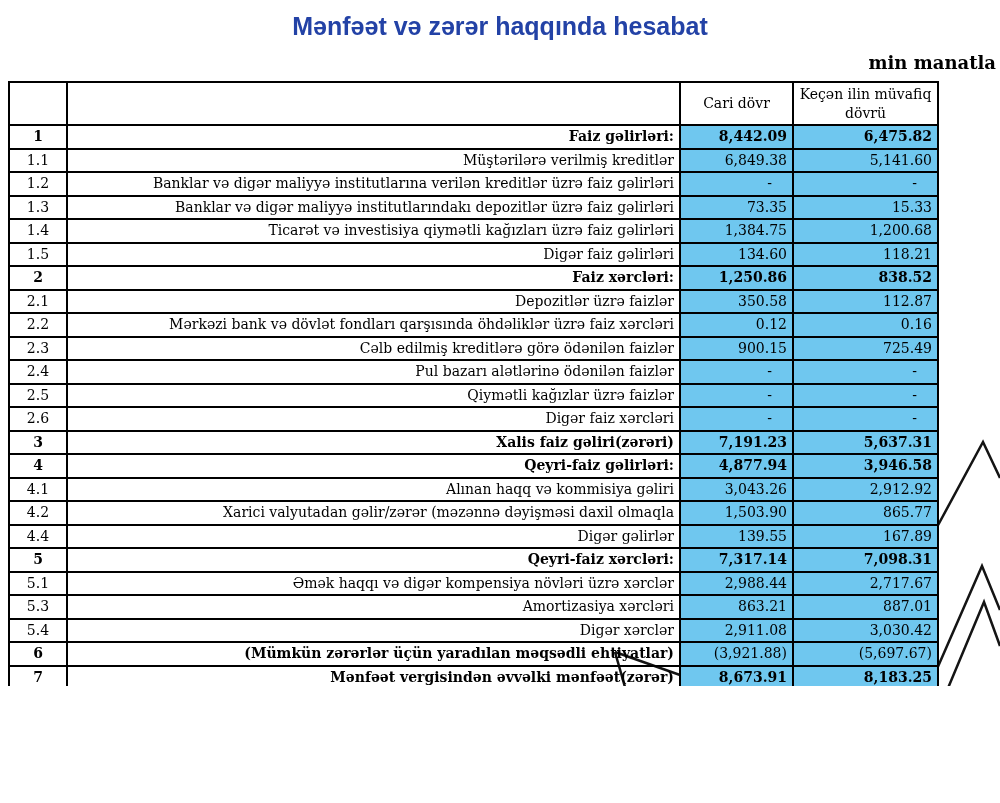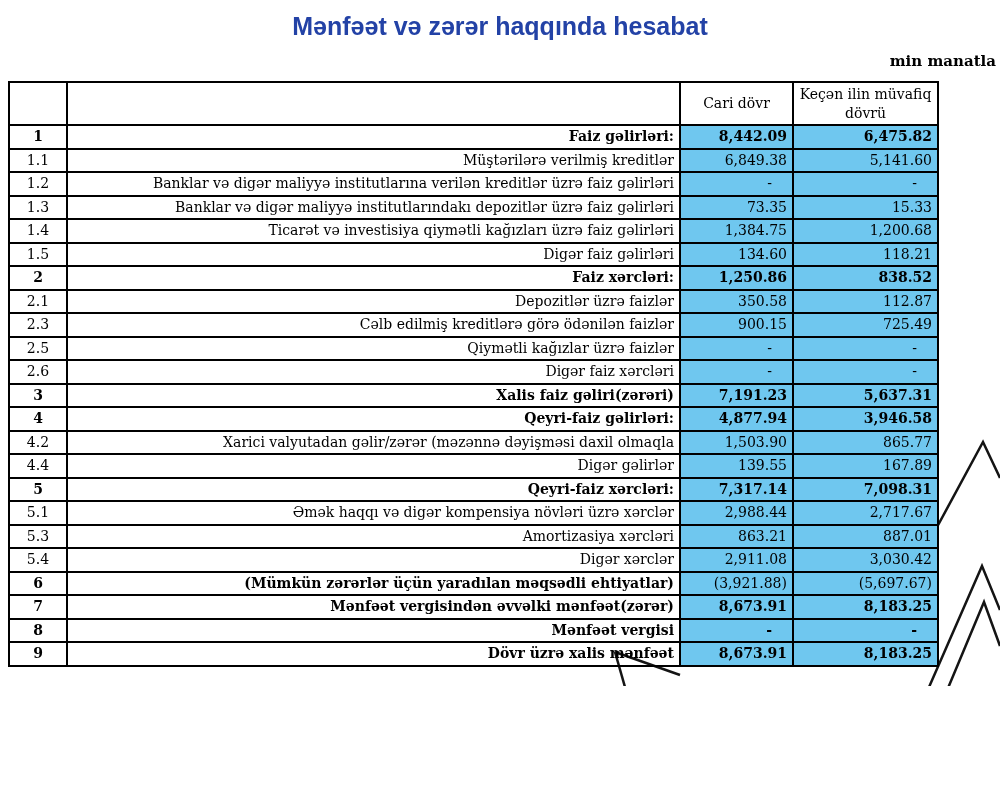--- a/index.html
+++ b/index.html
@@ -17,21 +17,21 @@
     top:12px; left:0; right:0;
     text-align:center;
     font-family:"Liberation Sans", sans-serif;
     font-weight:bold;
     font-size:25px;
     color:var(--title-color,#2342a6);
   }
   .unit-note{
     position:absolute;
     top:52px; right:4px;
-    font-size:15px;
+    font-size:18px;
     font-weight:bold;
     font-family:"DejaVu Serif", serif;
   }
   .watermark{
     position:absolute;
     top:0; left:0;
     z-index:0;
     pointer-events:none;
   }
   .watermark path{
@@ -156,26 +156,38 @@
           <td class="val bold">1,250.86</td>
           <td class="val bold">838.52</td>
         </tr>
         <tr>
           <td class="num">2.1</td>
           <td class="label">Depozitlər üzrə faizlər</td>
           <td class="val">350.58</td>
           <td class="val">112.87</td>
         </tr>
         <tr>
+          <td class="num">2.2</td>
+          <td class="label">Mərkəzi bank və dövlət fondları qarşısında öhdəliklər üzrə faiz xərcləri</td>
+          <td class="val">0.12</td>
+          <td class="val">0.16</td>
+        </tr>
+        <tr>
           <td class="num">2.3</td>
           <td class="label">Cəlb edilmiş kreditlərə görə ödənilən faizlər</td>
           <td class="val">900.15</td>
           <td class="val">725.49</td>
         </tr>
         <tr>
+          <td class="num">2.4</td>
+          <td class="label">Pul bazarı alətlərinə ödənilən faizlər</td>
+          <td class="val dash">-</td>
+          <td class="val dash">-</td>
+        </tr>
+        <tr>
           <td class="num">2.5</td>
           <td class="label">Qiymətli kağızlar üzrə faizlər</td>
           <td class="val dash">-</td>
           <td class="val dash">-</td>
         </tr>
         <tr>
           <td class="num">2.6</td>
           <td class="label">Digər faiz xərcləri</td>
           <td class="val dash">-</td>
           <td class="val dash">-</td>
@@ -186,20 +198,26 @@
           <td class="val bold">7,191.23</td>
           <td class="val bold">5,637.31</td>
         </tr>
         <tr>
           <td class="num bold">4</td>
           <td class="label bold">Qeyri-faiz gəlirləri:</td>
           <td class="val bold">4,877.94</td>
           <td class="val bold">3,946.58</td>
         </tr>
         <tr>
+          <td class="num">4.1</td>
+          <td class="label">Alınan haqq və kommisiya gəliri</td>
+          <td class="val">3,043.26</td>
+          <td class="val">2,912.92</td>
+        </tr>
+        <tr>
           <td class="num">4.2</td>
           <td class="label">Xarici valyutadan gəlir/zərər (məzənnə dəyişməsi daxil olmaqla</td>
           <td class="val">1,503.90</td>
           <td class="val">865.77</td>
         </tr>
         <tr>
           <td class="num">4.4</td>
           <td class="label">Digər gəlirlər</td>
           <td class="val">139.55</td>
           <td class="val">167.89</td>

